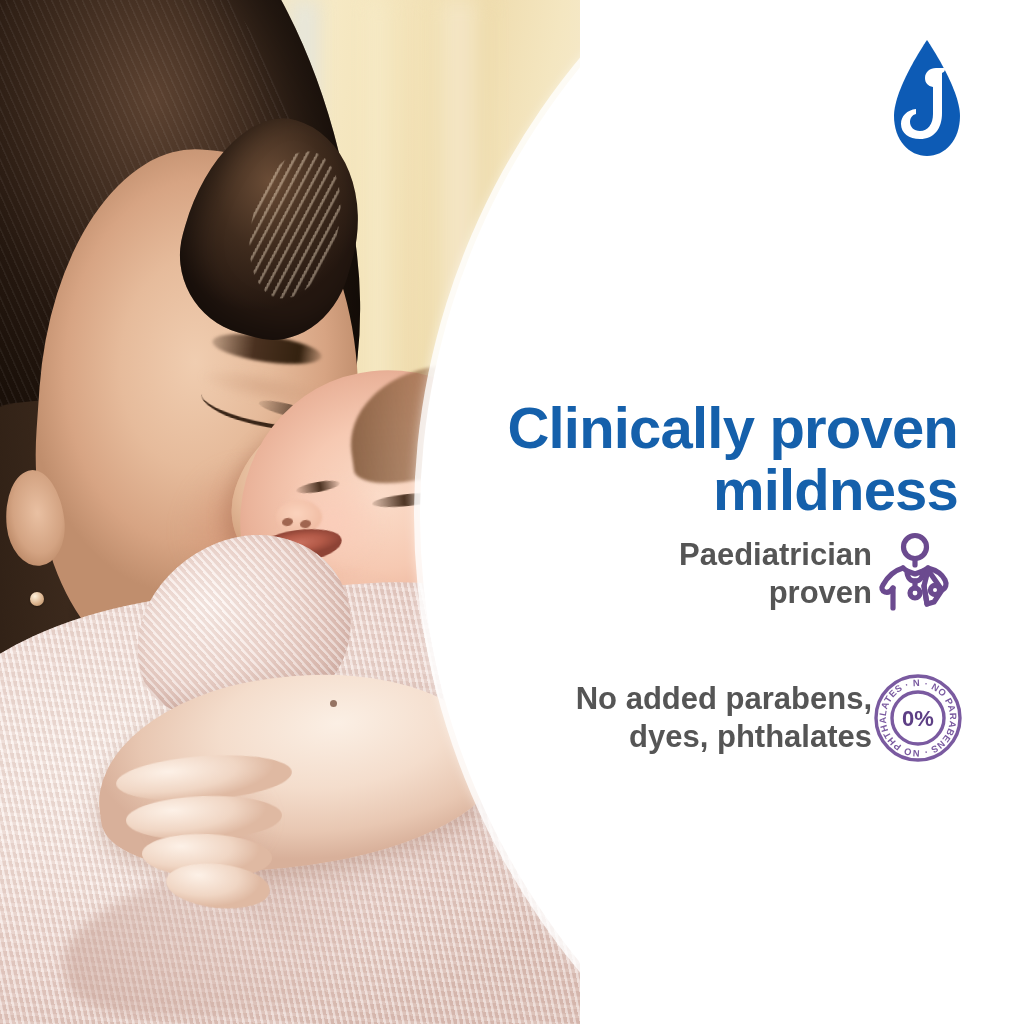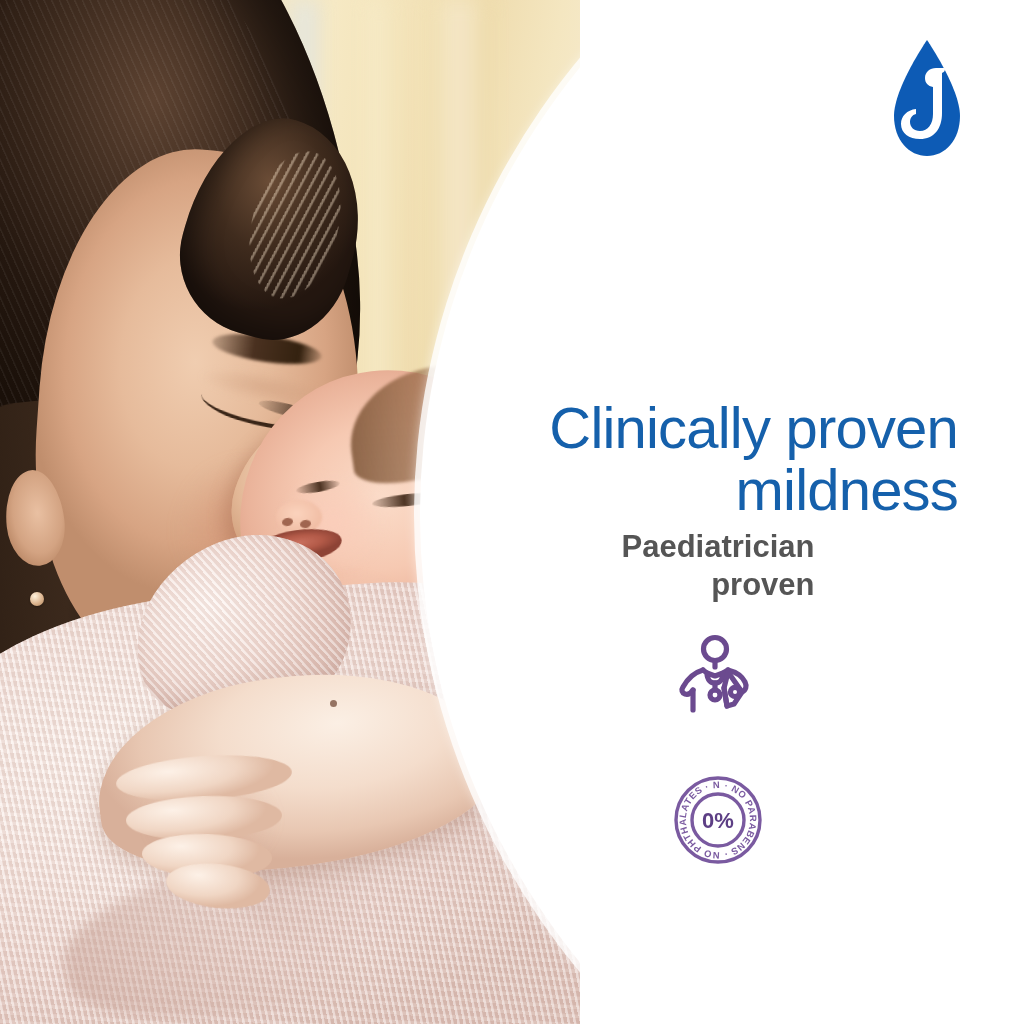--- a/index.html
+++ b/index.html
@@ -424,35 +424,33 @@
     width: 82px; height: 122px;
   }
   .headline {
     position: absolute;
     right: 66px; top: 358px;
     width: 470px;
     text-align: right;
     color: #1560ab;
     font-size: 58px;
     line-height: 1.07;
-    font-weight: normal;
+    font-weight: bold;
     letter-spacing: -0.8px;
   }
   .claims {
     position: absolute;
     right: 60px; top: 528px;
     width: 492px;
   }
   .claim {
     display: flex;
     align-items: center;
     justify-content: flex-end;
-    gap: 26px;
     margin-bottom: 52px;
-    flex-direction: column;
   }
   .claim-text {
     flex: 1;
     text-align: right;
     color: #555555;
     font-size: 31px;
     line-height: 1.22;
     font-weight: bold;
   }
   .claim-icon {
@@ -565,20 +563,24 @@
               <path d="M56 40 C64 42 70 46 73 52 C75 56 74 60 70 62"></path>
               <path d="M56 42 L52 58 L55 76 L62 74 L70 62 Z"></path>
               <circle cx="63" cy="62" r="4.6"></circle>
               <path d="M52 58 L55 76"></path>
             </g>
           </svg>
         </div>
       </div>
 
       <div class="claim">
+        <div class="claim-text">
+          <span>No added parabens,</span><br>
+          <span>dyes, phthalates</span>
+        </div>
         <div class="claim-icon">
           <svg viewBox="0 0 92 92" width="92" height="92" aria-hidden="true">
             <defs>
               <path id="ringpath" d="M46 46 m0,-32 a32,32 0 1,1 -0.1,0"></path>
             </defs>
             <circle cx="46" cy="46" r="42" fill="none" stroke="#7a5aa0" stroke-width="3.4"></circle>
             <circle cx="46" cy="46" r="26" fill="none" stroke="#7a5aa0" stroke-width="3.4"></circle>
             <text font-family="'Liberation Sans', sans-serif" font-size="9.4" font-weight="bold" fill="#7a5aa0" letter-spacing="0.6">
               <textPath href="#ringpath" startOffset="3%">· NO PARABENS · NO PHTHALATES · NO DYES</textPath>
             </text>

